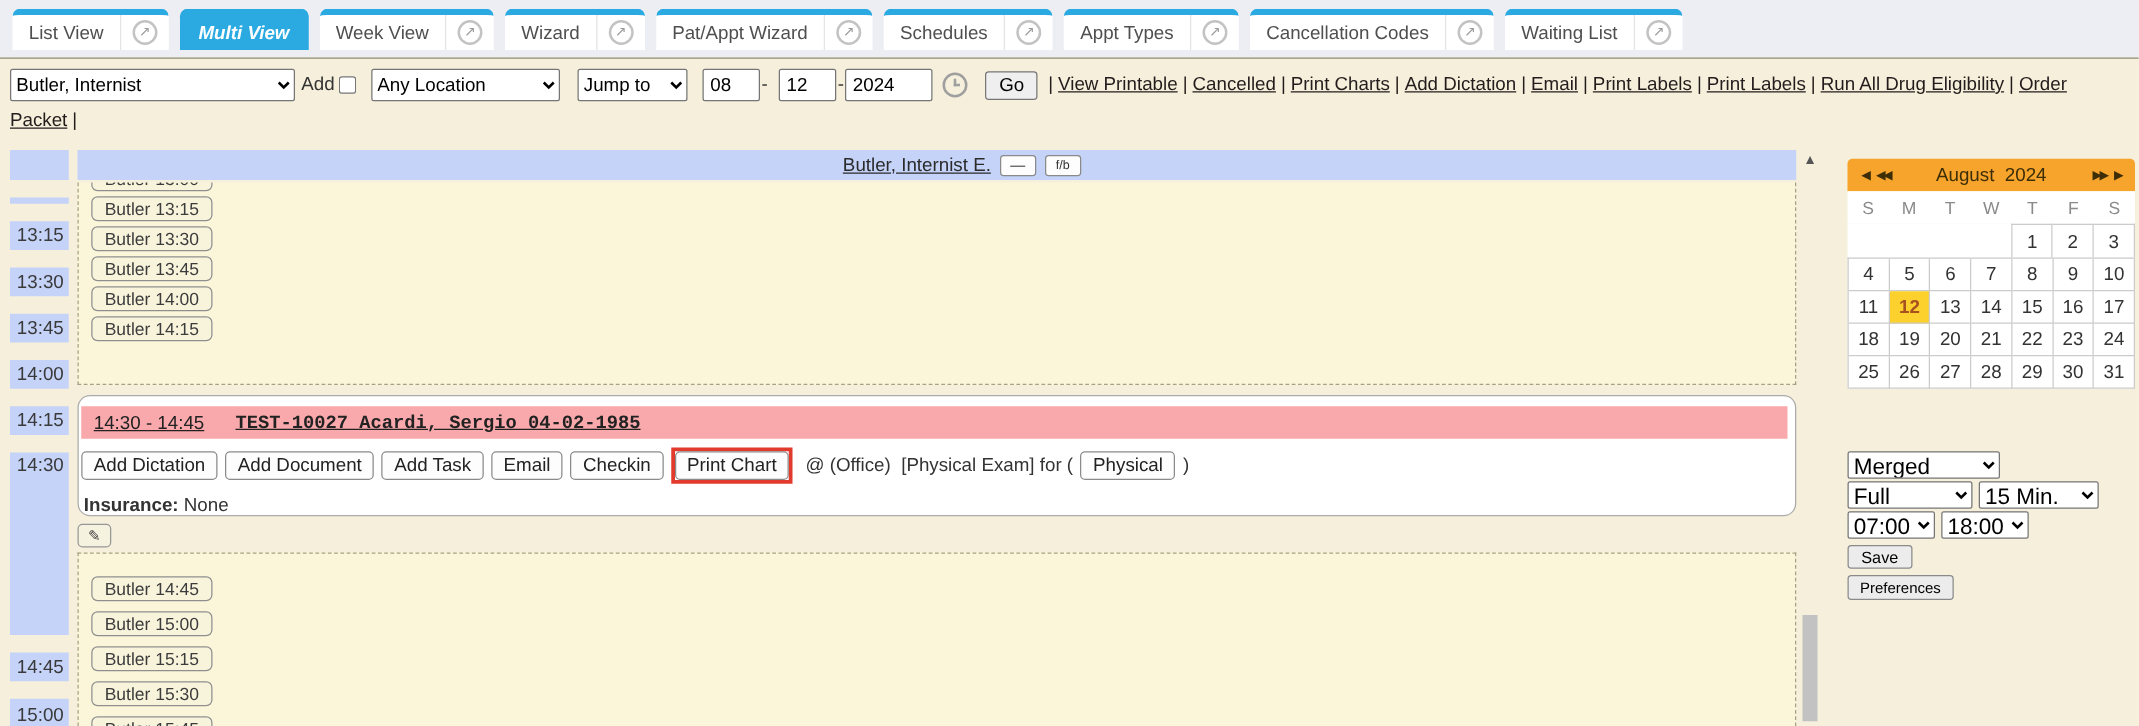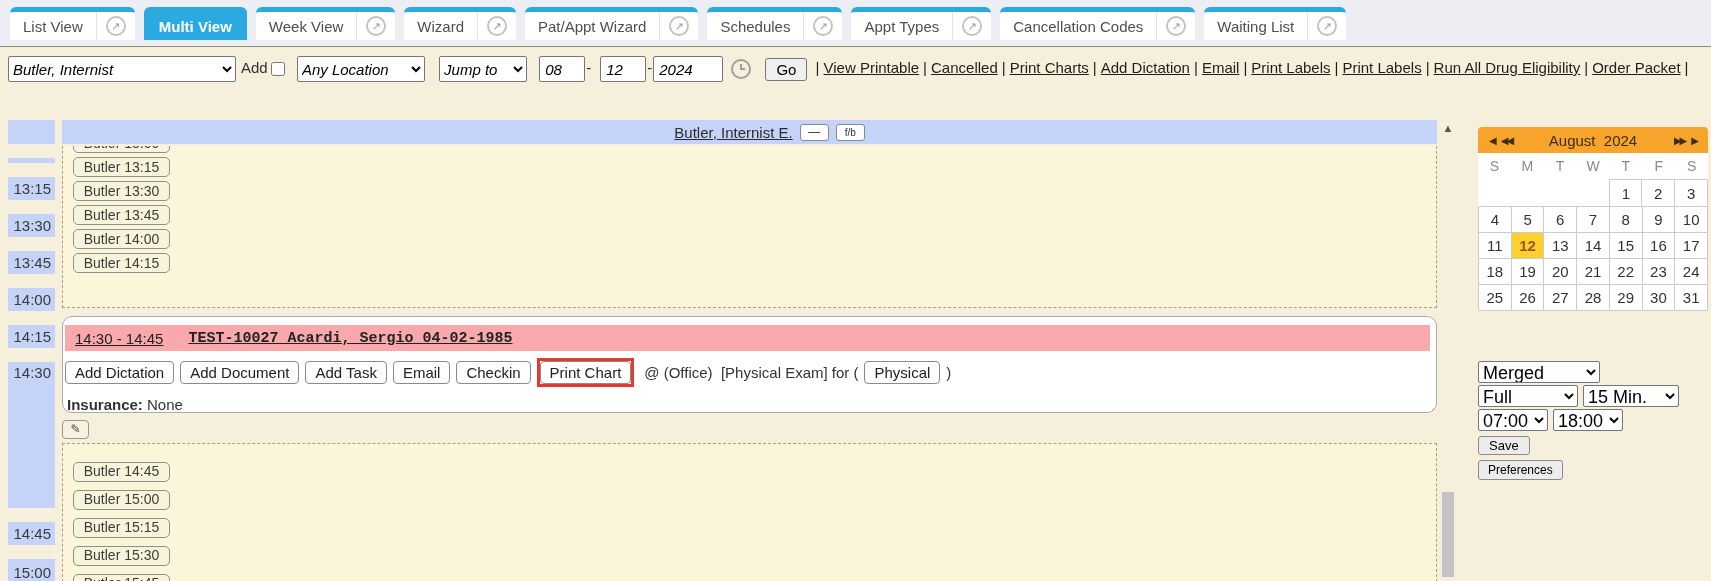--- a/index.html
+++ b/index.html
@@ -8,30 +8,30 @@
 
   
   .tabstrip { height:46px; background:#EDEEF4; display:flex; align-items:flex-start;
     padding:7px 0 0 10px; gap:9px; }
   .tab { display:flex; align-items:stretch; height:33px; background:#fff;
     border-top:5px solid #2BAAE2; border-radius:6px 6px 0 0; color:#4f4f4f; cursor:pointer; }
   .tab-label { display:flex; align-items:center; padding:0 13px; white-space:nowrap; }
   .tab-icn { display:flex; align-items:center; padding:0 9px; border-left:1px solid #e4e4e4; }
   .circle-icon { width:20px; height:20px; border:2px solid #c3c3c3; border-radius:50%;
     color:#9a9a9a; font-size:11px; line-height:16px; text-align:center; display:block; }
-  .tab.active { background:#2BAAE2; border-top-color:#2BAAE2; color:#fff; font-weight:bold; }
+  .tab.active { background:#2BAAE2; border-top-color:#2BAAE2; color:#fff; font-weight:bold;font-style:italic; }
   .tab.active .tab-label { padding:0 15px; }
 
   
   .toolbar { height:66px; background:#F5EFDB; border-top:1px solid #8F8C74;
     padding:6px 8px 0 8px; line-height:29px; overflow:hidden; }
   .toolbar select, .toolbar input[type=text] { font-family:inherit; font-size:15px; height:26px;
-    border:1px solid #767676; border-radius:2px; background:#fff; vertical-align:middle;font-style:italic; }
+    border:1px solid #767676; border-radius:2px; background:#fff; vertical-align:middle; }
   select.provider { width:228px; }
-  select.location { width:128px; margin-left:8px; }
+  select.location { width:151px; margin-left:8px; }
   select.jump { width:88px; margin-left:10px; }
   .toolbar input.dm { width:46px; margin-left:8px; padding-left:5px; }
   .toolbar input.yr { width:70px; padding-left:5px; }
   .dsep { margin:0 1px; }
   .addlbl { margin-left:5px; }
   input[type=checkbox] { width:14px; height:14px; vertical-align:middle; margin-left:3px; }
   .clock-icon { display:inline-block; width:20px; height:20px; border:2px solid #9f9f9f;
     border-radius:50%; position:relative; vertical-align:middle; margin-left:8px; }
   .clock-icon::before { content:""; position:absolute; left:7px; top:3px; width:2px; height:6px; background:#9f9f9f; }
   .clock-icon::after  { content:""; position:absolute; left:7px; top:7px; width:5px; height:2px; background:#9f9f9f; }

